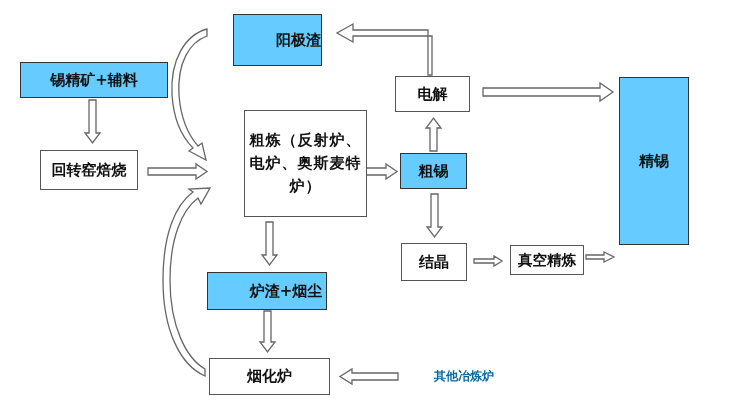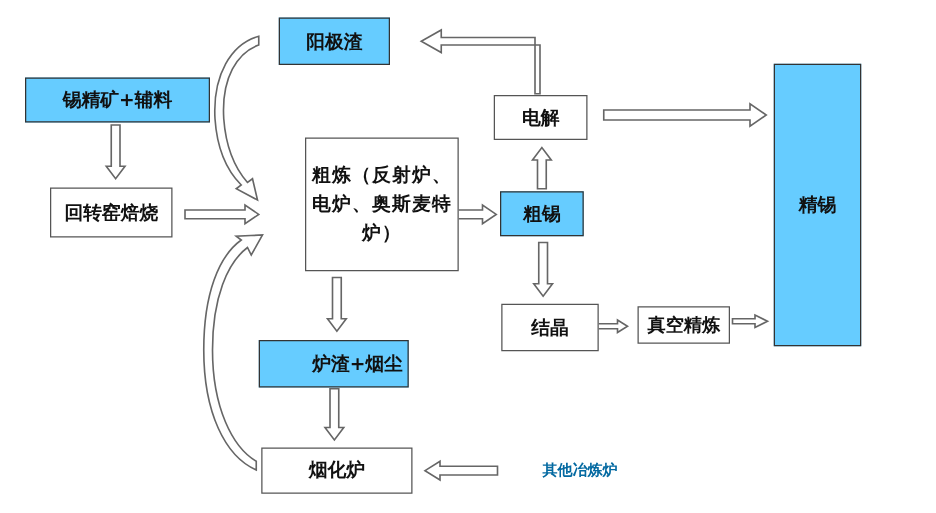--- a/index.html
+++ b/index.html
@@ -42,21 +42,21 @@
 
   <path class="ar" d="M483,88 L600,88 L600,83 L613,92 L600,101 L600,96 L483,96 Z"></path>
 
   <path class="ar" d="M431,194 L438,194 L438,227 L442,227 L434.5,237 L427,227 L431,227 Z"></path>
 
   <path class="ar" d="M474,259 L494,259 L494,256 L502,261 L494,266 L494,263 L474,263 Z"></path>
 
   <path class="ar" d="M586,255 L604,255 L604,252 L614,257 L604,262 L604,259 L586,259 Z"></path>
 </svg>
 
-<div class="box blue" style="left:223px; top:14px; width:89px; height:38px;">
+<div class="box blue" style="left:233px; top:14px; width:89px; height:52px;justify-content:flex-end;">
   <span>阳极渣</span>
 </div>
 
 <div class="box blue" style="left:20px; top:62px; width:148px; height:36px;">
   <span>锡精矿+辅料</span>
 </div>
 
 <div class="box" style="left:40px; top:150px; width:98px; height:40px;">
   <span>回转窑焙烧</span>
 </div>
@@ -66,25 +66,25 @@
 </div>
 
 <div class="box" style="left:395px; top:76px; width:75px; height:36px;">
   <span>电解</span>
 </div>
 
 <div class="box blue" style="left:400px; top:153px; width:67px; height:36px;">
   <span>粗锡</span>
 </div>
 
-<div class="box blue" style="left:619px; top:51px; width:70px; height:226px;">
+<div class="box blue" style="left:619px; top:77px; width:70px; height:168px;">
   <span>精锡</span>
 </div>
 
-<div class="box" style="left:401px; top:243px; width:78px; height:38px;">
+<div class="box" style="left:401px; top:243px; width:66px; height:38px;">
   <span>结晶</span>
 </div>
 
 <div class="box" style="left:510px; top:245px; width:74px; height:30px; font-size:14.5px;">
   <span>真空精炼</span>
 </div>
 
 <div class="box blue" style="left:207px; top:272px; width:120px; height:38px;padding-left:38px;">
   <span>炉渣+烟尘</span>
 </div>

